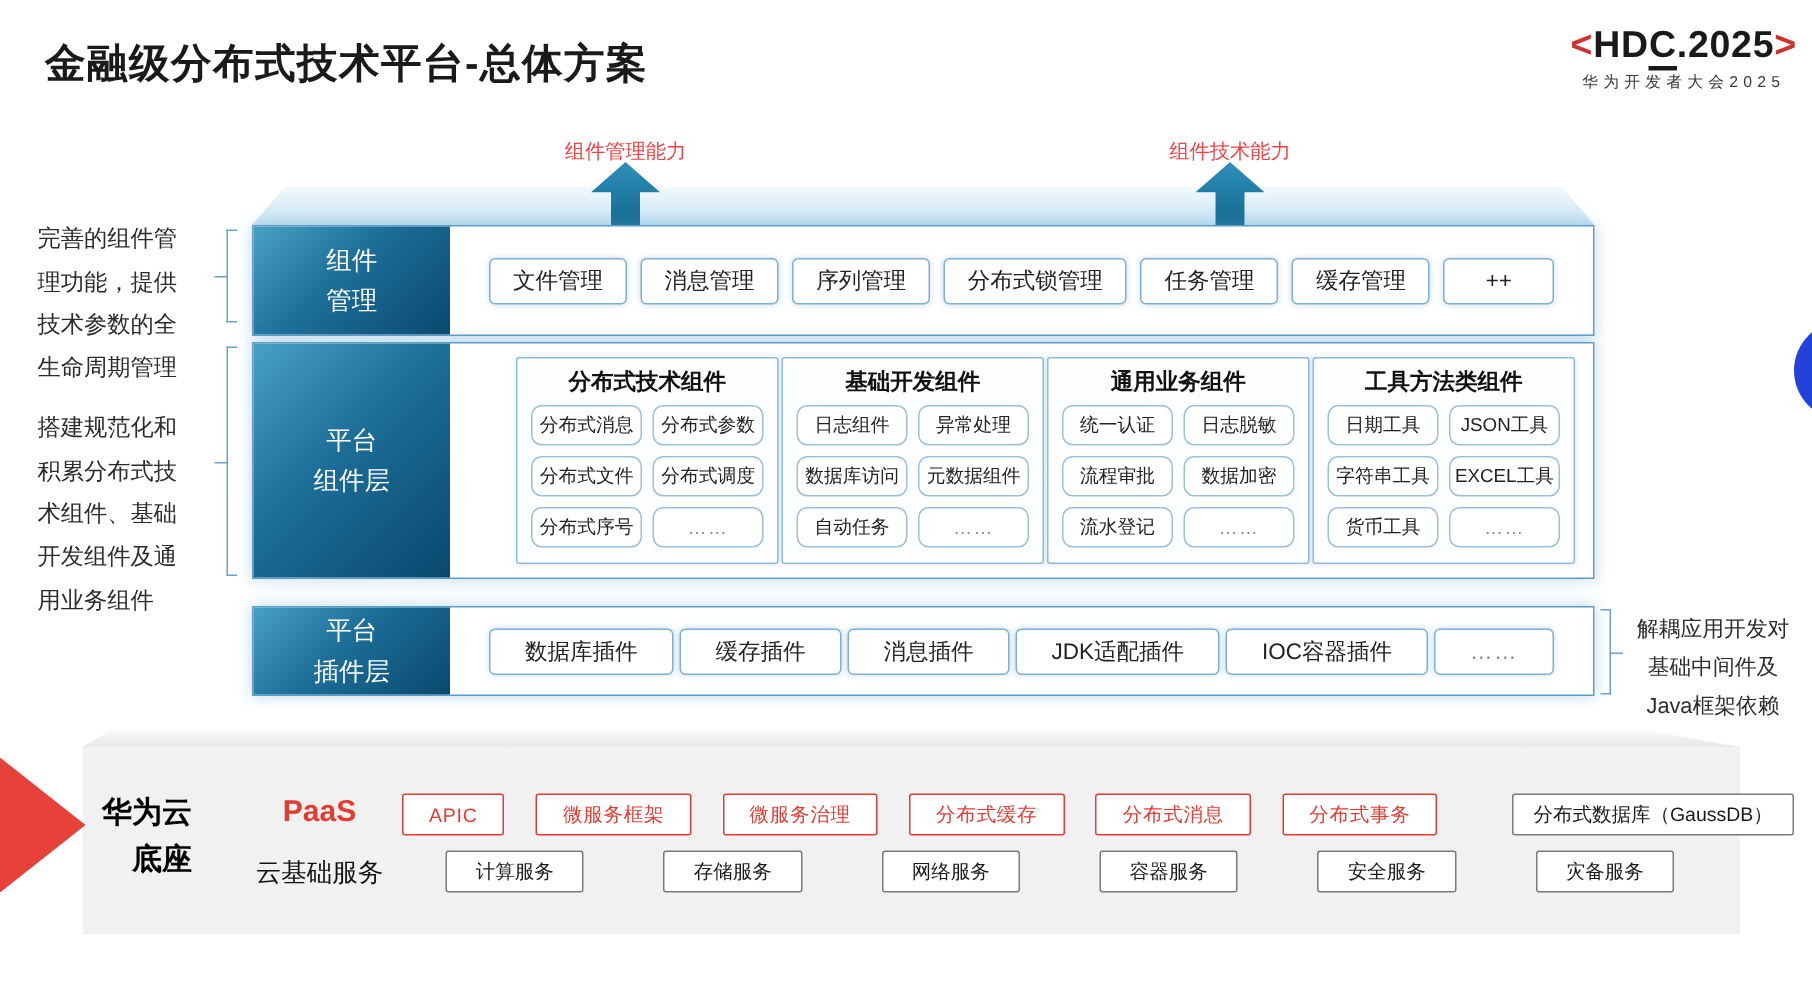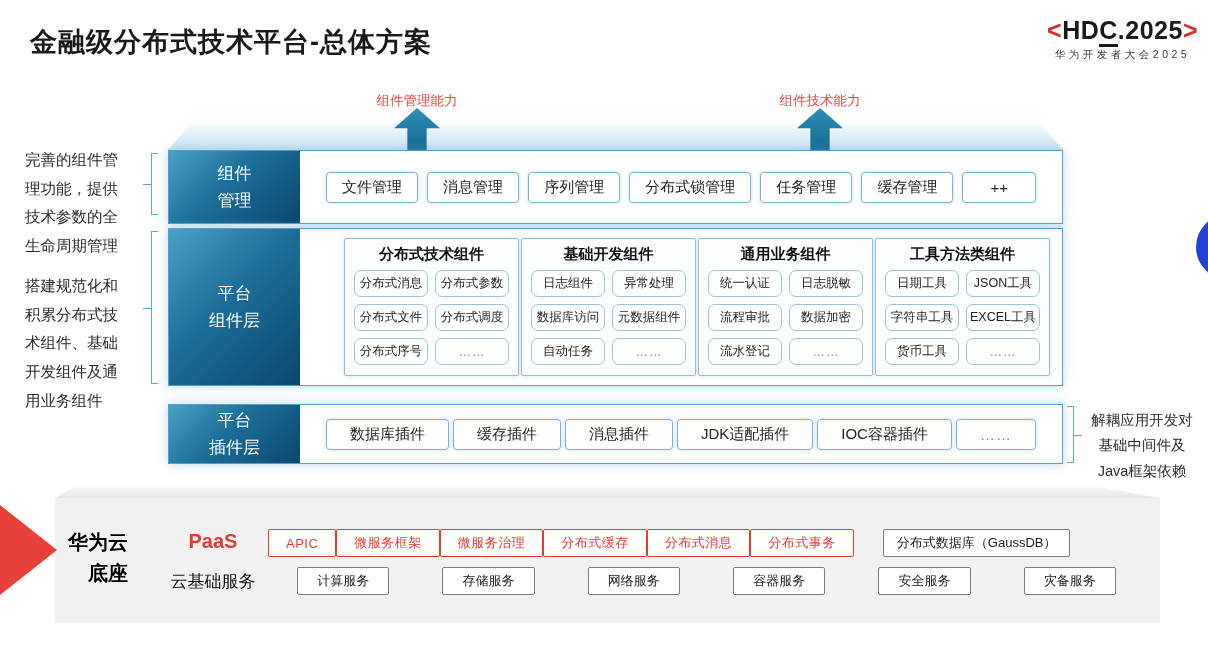--- a/index.html
+++ b/index.html
@@ -91,21 +91,21 @@
   .base-top {
     left:55px; top:486px; width:1105px; height:12px;
     background:linear-gradient(180deg,#fbfbfb 0%,#e7e7e8 100%);
     clip-path:polygon(1.8% 0,94% 0,100% 100%,0 100%);
   }
   .base-box { left:55px; top:498px; width:1105px; height:125px; background:#f1f1f2; }
   .red-arrow { left:0; top:505px; width:57px; height:90px; background:#e8413a; clip-path:polygon(0 0,100% 50%,0 100%); }
   .base-label { left:46px; top:527px; width:82px; text-align:right; font-size:20px; font-weight:bold; color:#000000; line-height:1.55; }
   .paas-label { left:176px; top:530px; width:74px; text-align:center; font-size:20px; font-weight:bold; color:#e23c32; }
   .cloud-label { left:163px; top:570px; width:100px; text-align:center; font-size:17px; color:#111; }
-  .paas-row { left:268px; top:529px; width:848px; height:28px; display:flex; justify-content:flex-start; align-items:center; }
+  .paas-row { left:268px; top:529px; width:928px; height:28px; display:flex; justify-content:space-between; align-items:center; }
   .cloud-row { left:268px; top:567px; width:848px; height:28px; display:flex; gap:24px; align-items:center; }
   .rbox {
     height:28px; display:flex; align-items:center; justify-content:center;
     border:1px solid #e23c32; color:#e23c32; background:#fff; font-size:13px;
     padding:0 17px; border-radius:2px; letter-spacing:.5px;
   }
   .gbox {
     height:28px; display:flex; align-items:center; justify-content:center;
     border:1px solid #7a7a7a; color:#1a1a1a; background:#fff; font-size:13px;
     padding:0 13px; border-radius:2px;margin-left:29px;

